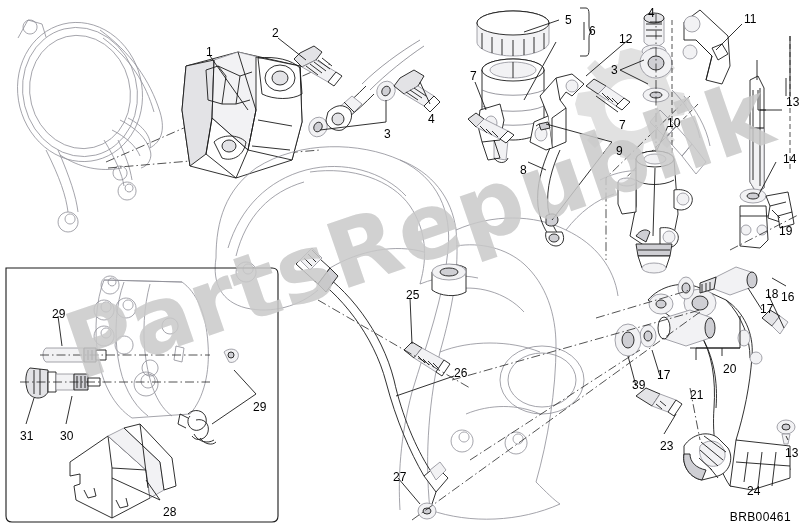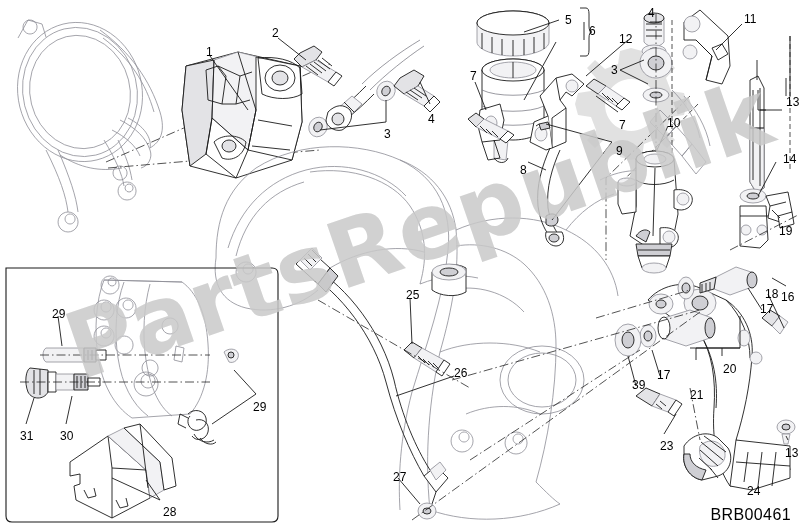--- a/index.html
+++ b/index.html
@@ -52,21 +52,21 @@
     position:absolute;
     font-family:"Liberation Sans",sans-serif;
     font-size:12px;
     color:#000000;
     line-height:1;
     white-space:nowrap;
   }
   #code{
     position:absolute;right:8px;bottom:8px;
     font-family:"Liberation Sans",sans-serif;
-    font-size:16px;color:#000;letter-spacing:.4px;
+    font-size:12px;color:#000;letter-spacing:.4px;
   }
 </style>
 </head>
 <body>
 
 <div id="page">
 
   <svg class="wm" id="wm-gear" viewBox="0 0 150 150">
     <path fill="#c9c9c9" d="
       M75 18 l11 3 2 13 13 5 10-9 8 8 -9 10 5 13 13 2 3 11 -3 11 -13 2 -5 13 9 10

